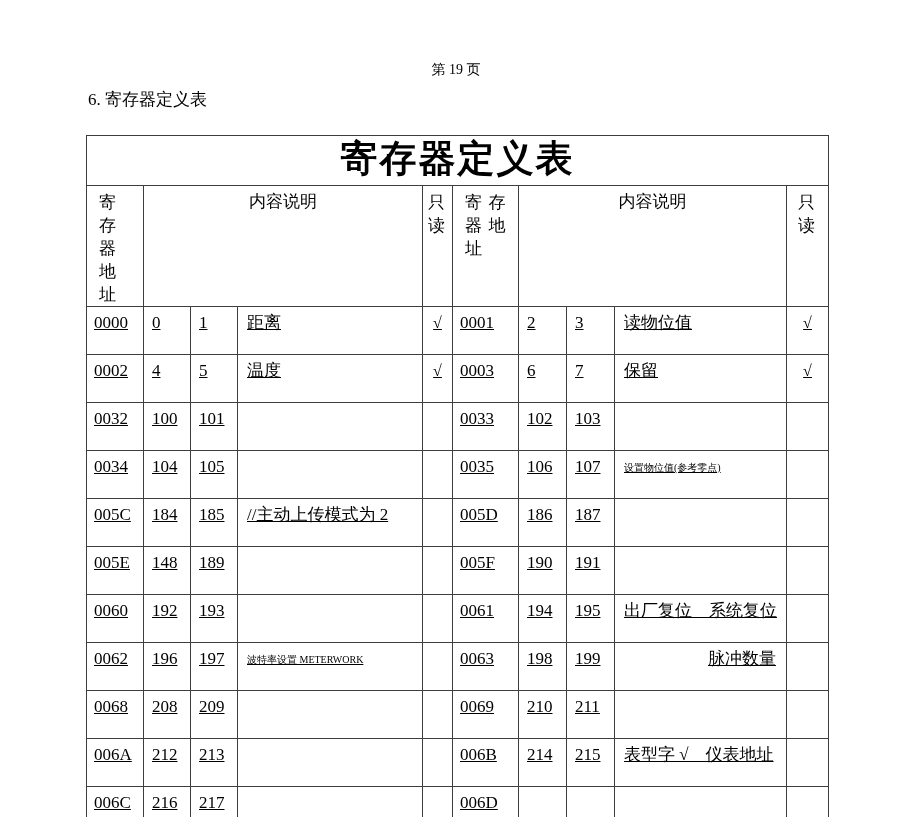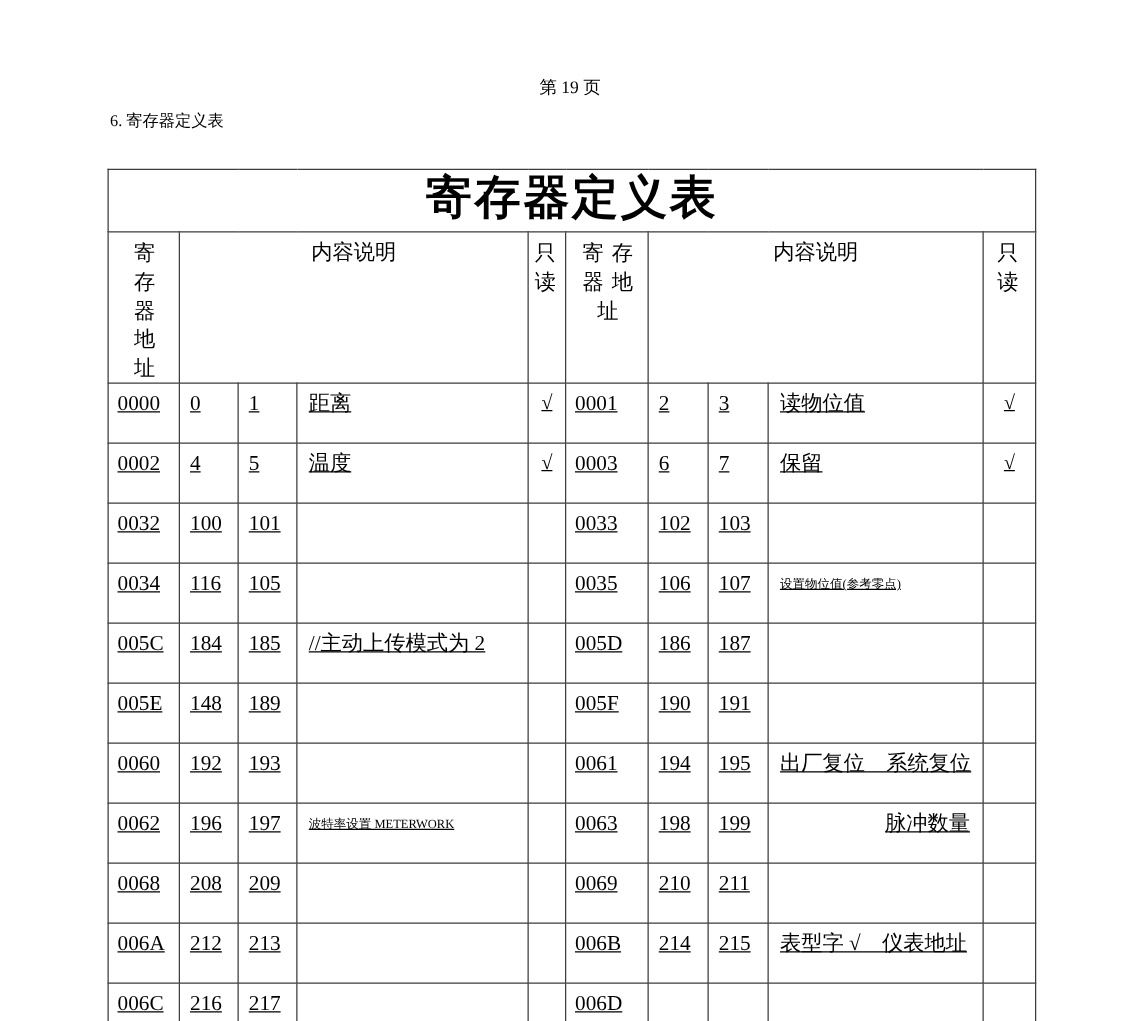--- a/index.html
+++ b/index.html
@@ -17,21 +17,21 @@
     top: 61px;
     left: 0;
     width: 100%;
     text-align: center;
     font-size: 14px;
   }
   .section-heading {
     position: absolute;
     top: 88px;
     left: 88px;
-    font-size: 13px;
+    font-size: 17px;
   }
   table.register-table {
     position: absolute;
     left: 86px;
     top: 135px;
     width: 742px;
     border-collapse: collapse;
     table-layout: fixed;
   }
   .register-table th, .register-table td {
@@ -49,21 +49,21 @@
   th.table-title {
     font-size: 37px;
     font-weight: bold;
     text-align: center;
     line-height: 44px;
     padding: 1px 0 0 0;
     letter-spacing: 2px;
   }
   tr.header-row { height: 70px; }
   th.hdr-addr {
-    text-align: center;
+    text-align: left;
     padding-left: 12px;
     letter-spacing: 0.38em;
     line-height: 23px;
   }
   th.hdr-desc { text-align: center; }
   th.hdr-ro {
     text-align: center;
     letter-spacing: 0.25em;
     line-height: 23px;
     padding-left: 2px;
@@ -145,21 +145,21 @@
           <td class="desc"></td>
           <td class="ro"></td>
           <td class="addr">0033</td>
           <td class="byte">102</td>
           <td class="byte">103</td>
           <td class="desc"></td>
           <td class="ro"></td>
         </tr>
         <tr class="data-row">
           <td class="addr">0034</td>
-          <td class="byte">116</td>
+          <td class="byte">104</td>
           <td class="byte">105</td>
           <td class="desc"></td>
           <td class="ro"></td>
           <td class="addr">0035</td>
           <td class="byte">106</td>
           <td class="byte">107</td>
           <td class="desc small">设置物位值(参考零点)</td>
           <td class="ro"></td>
         </tr>
         <tr class="data-row">

